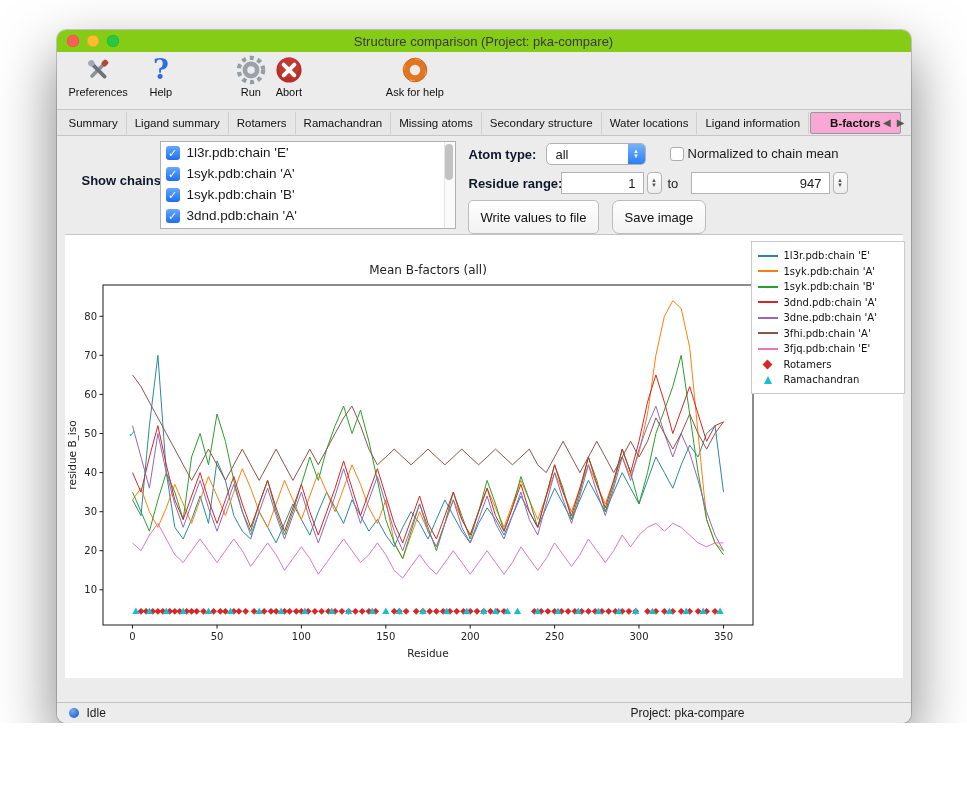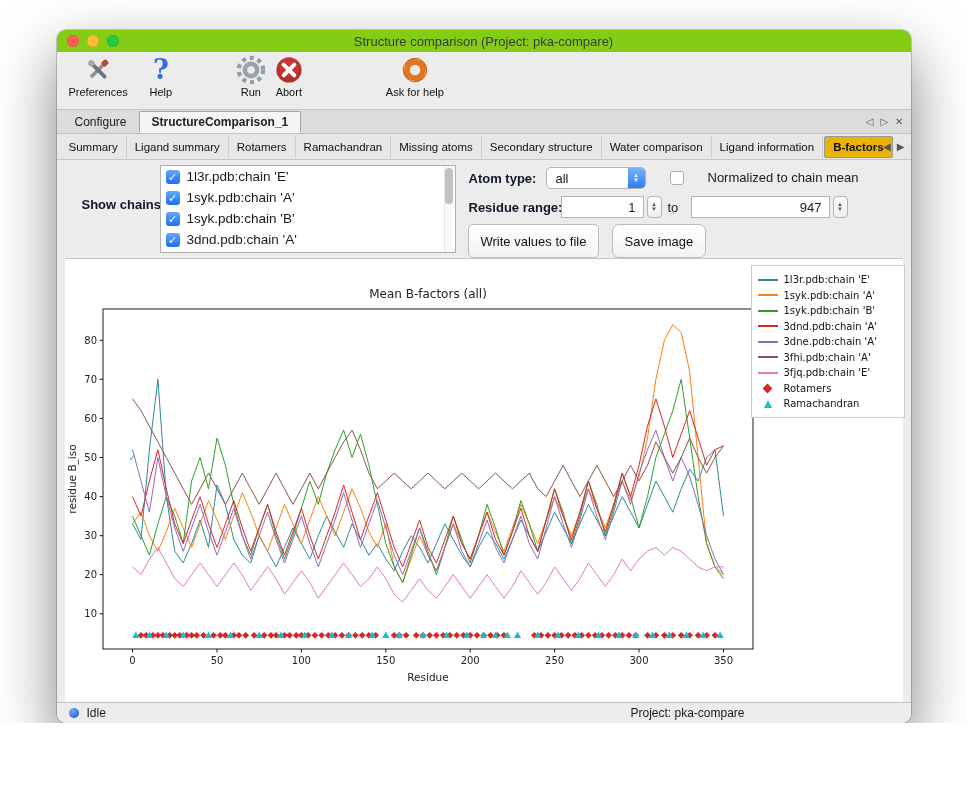--- a/index.html
+++ b/index.html
@@ -27,37 +27,37 @@
 .tlabel{font-size:11px;margin-top:1px;color:#111;}
 
 .tabrow{height:24px;background:#dcdcdc;border-bottom:1px solid #c2c2c2;display:flex;align-items:flex-end;padding-left:6px;position:relative;}
 .tab{font-size:12px;padding:4px 12px 4px;color:#222;height:22px;display:flex;align-items:center;}
 .tab.sel{background:#f5f5f5;border:1px solid #a6a6a6;border-bottom:1px solid #f5f5f5;font-weight:bold;border-radius:2px 2px 0 0;}
 .tabnav{position:absolute;right:7px;top:0;height:100%;display:flex;align-items:center;gap:7px;color:#555;font-size:10px;}
 .tabnav span{cursor:default;}
 
 .subtabrow{height:26px;background:#e7e7e7;border-bottom:1px solid #c6c6c6;display:flex;align-items:center;padding-left:4px;position:relative;}
 .subtab{font-size:11.5px;padding:5px 8px;border-right:1px solid #cfcfcf;color:#111;white-space:nowrap;}
-.subtab.sel{background:#eab308;border:1px solid #999;font-weight:bold;padding:4px 8px;border-radius:2px;margin:0 1px;}
+.subtab.sel{background:#f9a8d4;border:1px solid #999;font-weight:bold;padding:4px 19px;border-radius:2px;margin:0 1px;}
 .subnav{position:absolute;right:6px;display:flex;gap:6px;color:#555;font-size:10px;}
 
 .controls{height:98px;background:#ececec;position:relative;font-size:13px;}
 .lbl{font-weight:bold;position:absolute;color:#0f172a;}
 #show-chains-label{left:25px;top:37px;}
 #atom-label{left:412px;top:11px;}
 #residue-label{left:412px;top:40px;}
 .listbox{position:absolute;left:103px;top:5px;width:296px;height:88px;background:#fff;border:1px solid #b0b0b0;overflow:hidden;}
 .chainrow{display:flex;align-items:center;height:21px;padding-left:5px;gap:7px;font-size:13.5px;}
 .cb{width:14px;height:14px;border-radius:3px;background:linear-gradient(#66a8fa,#1c6ef5);color:#fff;font-size:11px;line-height:14px;text-align:center;flex:0 0 14px;}
 .cb.un{background:#fff;border:1px solid #adadad;}
 .track{position:absolute;right:0;top:0;width:11px;height:100%;background:#fafafa;border-left:1px solid #e6e6e6;}
 .thumb{position:absolute;right:1.5px;top:2px;width:8px;height:36px;border-radius:4px;background:#c2c2c2;}
 .combo{position:absolute;left:489px;top:7px;width:100px;height:22px;background:#fff;border:1px solid #b3b3b3;border-radius:5px;display:flex;align-items:center;padding-left:9px;font-size:13px;}
 .combocap{margin-left:auto;width:17px;height:20px;background:linear-gradient(#75b3fb,#2c7ef7);border-radius:0 4px 4px 0;color:#fff;display:flex;flex-direction:column;align-items:center;justify-content:center;font-size:6px;line-height:5px;}
-.normbox{position:absolute;left:613px;top:10px;display:flex;align-items:center;gap:24px;}
+.normbox{position:absolute;left:613px;top:10px;display:flex;align-items:center;gap:4px;}
 .field{position:absolute;height:22px;background:#fff;border:1px solid #b3b3b3;font-size:13px;display:flex;align-items:center;justify-content:flex-end;padding:0 7px;}
 #res-from{left:504px;top:36px;width:83px;}
 #res-to{left:634px;top:36px;width:139px;}
 .stepper{position:absolute;width:15px;height:22px;background:linear-gradient(#ffffff,#ededed);border:1px solid #b3b3b3;border-radius:4px;display:flex;flex-direction:column;align-items:center;justify-content:center;color:#555;font-size:6px;line-height:5.5px;}
 #st1{left:590px;top:36px;}
 #st2{left:776px;top:36px;}
 #to-label{position:absolute;left:611px;top:40px;}
 .btn{position:absolute;height:34px;background:linear-gradient(#ffffff,#f2f2f2);border:1px solid #bcbcbc;border-radius:5px;font-size:13px;padding:0 12px;display:flex;align-items:center;color:#111;}
 #write-btn{left:411px;top:64px;}
 #save-btn{left:555px;top:64px;border-radius:7px;}
@@ -138,38 +138,29 @@
             <circle cx="16" cy="16" r="12.5" fill="#e2751f"></circle>
             <circle cx="16" cy="16" r="12.5" fill="none" stroke="#f9c896" stroke-width="2" stroke-dasharray="6.5 13"></circle>
             <circle cx="16" cy="16" r="5.6" fill="#ececec"></circle>
             <circle cx="16" cy="16" r="12.5" fill="none" stroke="#c25f14" stroke-width="1"></circle>
           </svg>
         </span>
         <div class="tlabel">Ask for help</div>
       </div>
     </div>
 
-  <div class="tabrow" id="tabrow">
-      <div class="tab">Configure</div>
-      <div class="tab sel">StructureComparison_1</div>
-      <div class="tabnav">
-        <span>◁</span>
-        <span>▷</span>
-        <span>✕</span>
-      </div>
-    </div>
 
   <div class="subtabrow" id="subtabrow">
       <div class="subtab">Summary</div>
       <div class="subtab">Ligand summary</div>
       <div class="subtab">Rotamers</div>
       <div class="subtab">Ramachandran</div>
       <div class="subtab">Missing atoms</div>
       <div class="subtab">Secondary structure</div>
-      <div class="subtab">Water comparison</div>
+      <div class="subtab">Water locations</div>
       <div class="subtab">Ligand information</div>
       <div class="subtab sel">B-factors</div>
       <div class="subnav">
         <span>◀</span>
         <span>▶</span>
       </div>
     </div>
 
   <div class="controls">
     <span class="lbl" id="show-chains-label">Show chains:</span>

